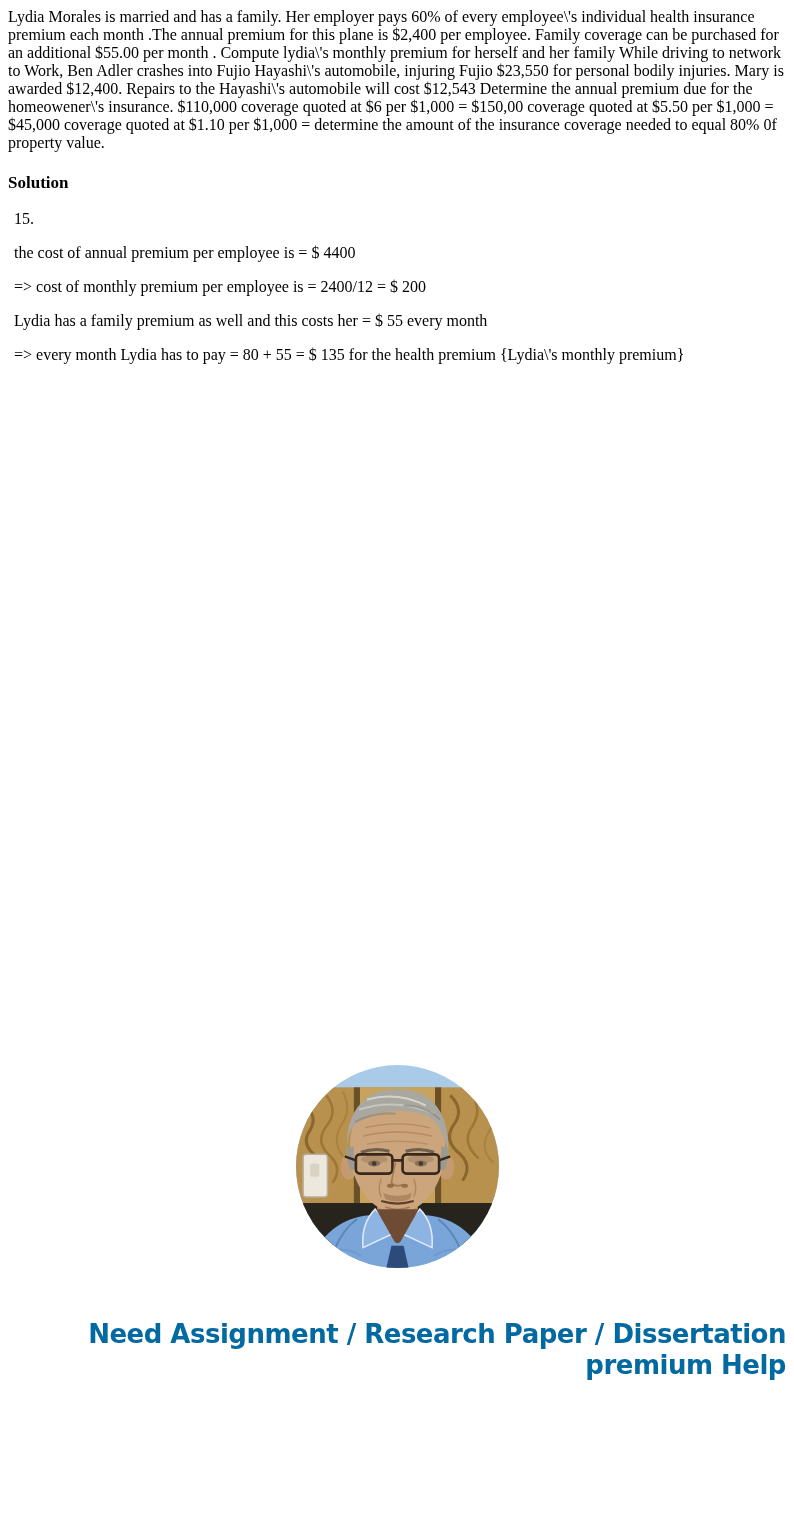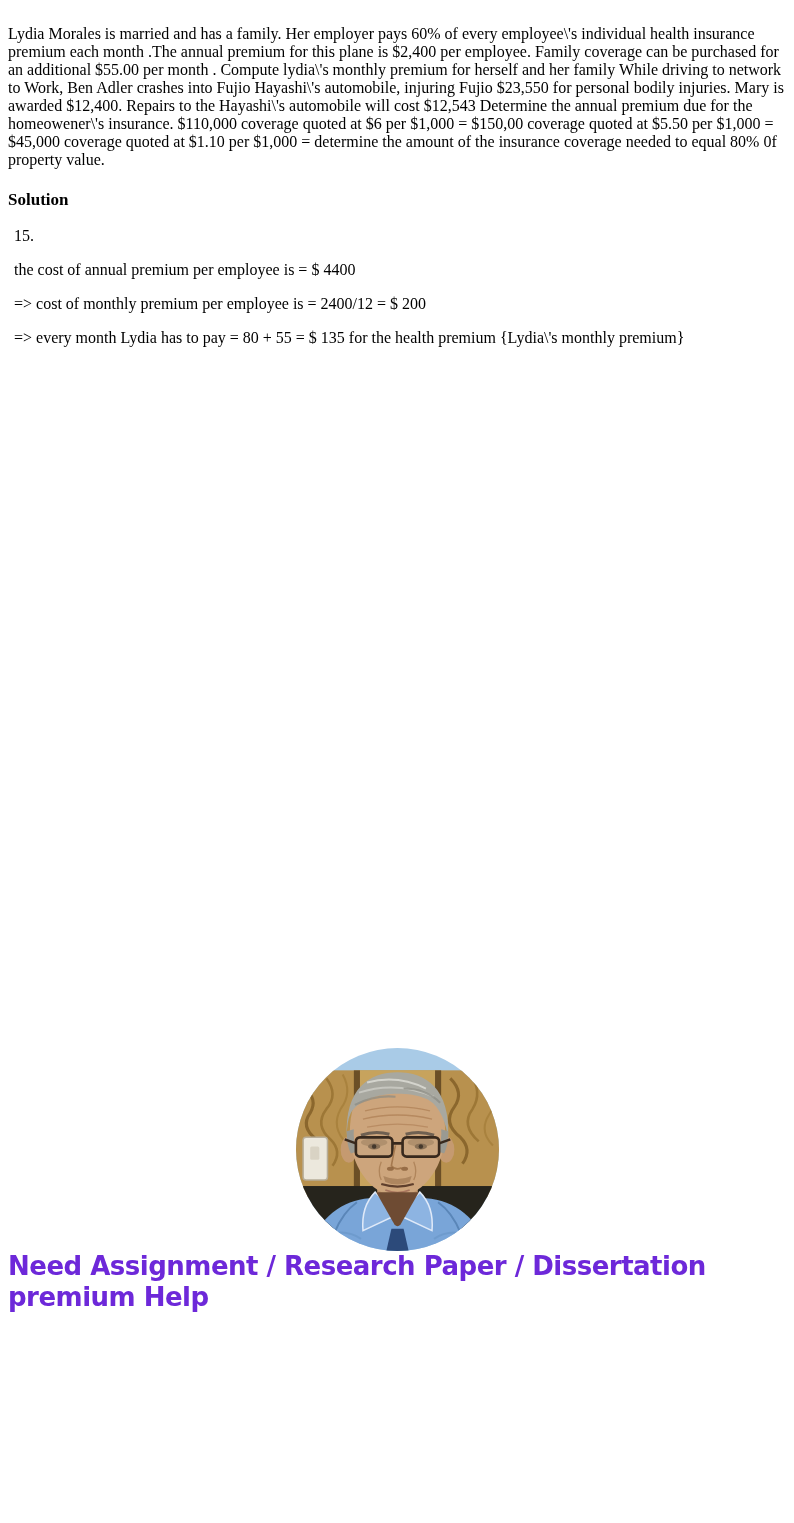--- a/index.html
+++ b/index.html
@@ -8,21 +8,21 @@
     width: 794px;
     height: 1523px;
     padding: 8px;
     font-family: "Liberation Serif", "DejaVu Serif", serif;
     font-size: 16px;
     color: #000;
     overflow: hidden;
     background: #ffffff;
   }
   .question {
-    margin: 17px 0 16px 0;
+    margin: 0 0 16px 0;
     line-height: 18px;
   }
   .solution-heading {
     font-size: 17px;
     font-weight: bold;
     line-height: 22px;
     margin: 20px 0 14px 0;
   }
   .step {
     margin: 16px 6px;
@@ -31,42 +31,44 @@
   .conclusion {
     font-weight: normal;
   }
   .avatar-wrap {
     width: 203px;
     height: 203px;
     margin: 701px auto 0 auto;
   }
   .avatar-wrap svg { display: block; }
   .footer {
-    text-align: left;
+    margin-top: 51px;
+    text-align: right;
     font-family: "DejaVu Sans", "Liberation Sans", sans-serif;
     font-weight: bold;
     font-size: 26px;
     line-height: 31px;
     letter-spacing: -0.5px;
-    color: #6d28d9;
+    color: #0369a1;
   }
   .footer-line { white-space: nowrap; }
 </style>
 </head>
 <body>
 
 <div class="page">
 
   <p class="question">Lydia Morales is married and has a family. Her employer pays 60% of every employee\'s individual health insurance premium each month .The annual premium for this plane is $2,400 per employee. Family coverage can be purchased for an additional $55.00 per month . Compute lydia\'s monthly premium for herself and her family While driving to network to Work, Ben Adler crashes into Fujio Hayashi\'s automobile, injuring Fujio $23,550 for personal bodily injuries. Mary is awarded $12,400. Repairs to the Hayashi\'s automobile will cost $12,543 Determine the annual premium due for the homeowener\'s insurance. $110,000 coverage quoted at $6 per $1,000 = $150,00 coverage quoted at $5.50 per $1,000 = $45,000 coverage quoted at $1.10 per $1,000 = determine the amount of the insurance coverage needed to equal 80% 0f property value.</p>
 
   <h3 class="solution-heading">Solution</h3>
 
   <p class="step">15.</p>
   <p class="step">the cost of annual premium per employee is = $ 4400</p>
   <p class="step">=&gt; cost of monthly premium per employee is = 2400/12 = $ 200</p>
+  <p class="step">Lydia has a family premium as well and this costs her = $ 55 every month</p>
   <p class="step conclusion">=&gt; every month Lydia has to pay = 80 + 55 = $ 135 for the health premium {Lydia\'s monthly premium}</p>
 
   <div class="avatar-wrap">
     <svg width="203" height="203" viewBox="0 0 200 200" aria-hidden="true">
       <defs>
         <clipPath id="pc">
             <circle cx="100" cy="100" r="100"></circle>
           </clipPath>
       </defs>
       <g clip-path="url(#pc)">

